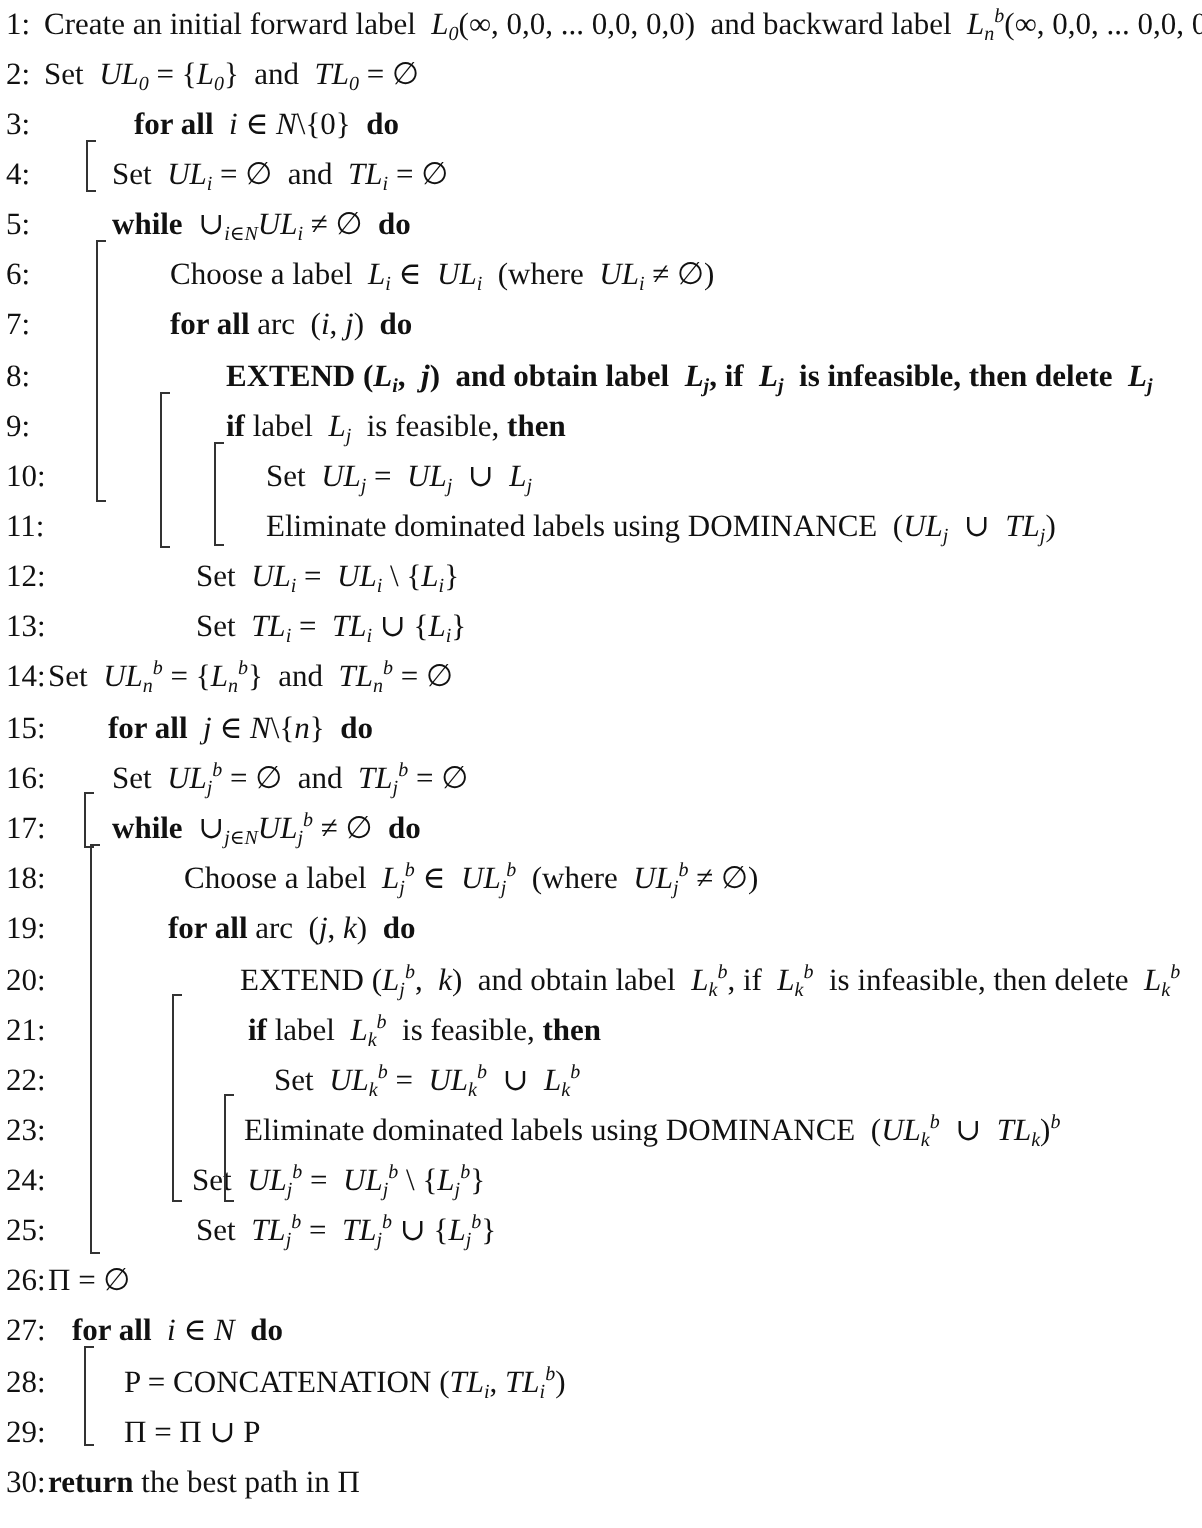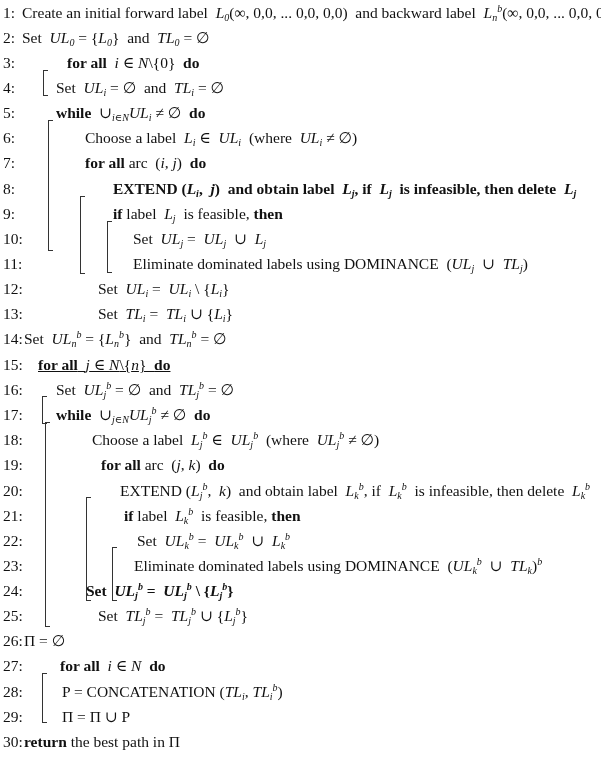--- a/index.html
+++ b/index.html
@@ -69,69 +69,69 @@
     <div class="line" style="top: 305px;">
       <span class="num">13:</span>
       <span class="txt" style="left: 98px;">Set &nbsp;<i>TL<sub>i</sub></i> = &nbsp;<i>TL<sub>i</sub></i> ∪ {<i>L<sub>i</sub></i>}</span>
     </div>
     <div class="line" style="top: 330px;">
       <span class="num">14:</span>
       <span class="txt" style="left: 24px;">Set &nbsp;<i>UL<sub>n</sub></i><sup>b</sup> = {<i>L<sub>n</sub></i><sup>b</sup>} &nbsp;and &nbsp;<i>TL<sub>n</sub></i><sup>b</sup> = ∅</span>
     </div>
     <div class="line" style="top: 356px;">
       <span class="num">15:</span>
-      <span class="txt" style="left: 38px; text-decoration: underline;"><b>for all</b> &nbsp;<i>j</i> ∈ <i>N</i>\{<i>n</i>} &nbsp;<b>do</b></span>
+      <span class="txt" style="left: 54px;"><b>for all</b> &nbsp;<i>j</i> ∈ <i>N</i>\{<i>n</i>} &nbsp;<b>do</b></span>
     </div>
     <div class="line" style="top: 381px;">
       <span class="num">16:</span>
       <span class="txt" style="left: 56px;">Set &nbsp;<i>UL<sub>j</sub></i><sup>b</sup> = ∅ &nbsp;and &nbsp;<i>TL<sub>j</sub></i><sup>b</sup> = ∅</span>
     </div>
     <div class="line" style="top: 406px;">
       <span class="num">17:</span>
       <span class="txt" style="left: 56px;"><b>while</b> &nbsp;∪<sub>j∈N</sub><i>UL<sub>j</sub></i><sup>b</sup> ≠ ∅ &nbsp;<b>do</b></span>
     </div>
     <div class="line" style="top: 431px;">
       <span class="num">18:</span>
       <span class="txt" style="left: 92px;">Choose a label &nbsp;<i>L<sub>j</sub></i><sup>b</sup> ∈ &nbsp;<i>UL<sub>j</sub></i><sup>b</sup> &nbsp;(where &nbsp;<i>UL<sub>j</sub></i><sup>b</sup> ≠ ∅)</span>
     </div>
     <div class="line" style="top: 456px;">
       <span class="num">19:</span>
-      <span class="txt" style="left: 101px; text-align: center;"><b>for all</b> arc &nbsp;(<i>j</i>, <i>k</i>) &nbsp;<b>do</b></span>
+      <span class="txt" style="left: 84px; text-align: center;"><b>for all</b> arc &nbsp;(<i>j</i>, <i>k</i>) &nbsp;<b>do</b></span>
     </div>
     <div class="line" style="top: 482px;">
       <span class="num">20:</span>
       <span class="txt" style="left: 120px;">EXTEND (<i>L<sub>j</sub></i><sup>b</sup>, &nbsp;<i>k</i>) &nbsp;and obtain label &nbsp;<i>L<sub>k</sub></i><sup>b</sup>, if &nbsp;<i>L<sub>k</sub></i><sup>b</sup> &nbsp;is infeasible, then delete &nbsp;<i>L<sub>k</sub></i><sup>b</sup></span>
     </div>
     <div class="line" style="top: 507px;">
       <span class="num">21:</span>
       <span class="txt" style="left: 124px;"><b>if</b> label &nbsp;<i>L<sub>k</sub></i><sup>b</sup> &nbsp;is feasible, <b>then</b></span>
     </div>
     <div class="line" style="top: 532px;">
       <span class="num">22:</span>
       <span class="txt" style="left: 137px;">Set &nbsp;<i>UL<sub>k</sub></i><sup>b</sup> = &nbsp;<i>UL<sub>k</sub></i><sup>b</sup> &nbsp;∪ &nbsp;<i>L<sub>k</sub></i><sup>b</sup></span>
     </div>
     <div class="line" style="top: 557px;">
       <span class="num">23:</span>
-      <span class="txt" style="left: 134px;">Eliminate dominated labels using DOMINANCE &nbsp;(<i>UL<sub>k</sub></i><sup>b</sup> &nbsp;∪ &nbsp;<i>TL<sub>k</sub></i>)<sup>b</sup></span>
+      <span class="txt" style="left: 122px;">Eliminate dominated labels using DOMINANCE &nbsp;(<i>UL<sub>k</sub></i><sup>b</sup> &nbsp;∪ &nbsp;<i>TL<sub>k</sub></i>)<sup>b</sup></span>
     </div>
     <div class="line" style="top: 582px;">
       <span class="num">24:</span>
-      <span class="txt" style="left: 86px; font-weight: bold;">Set &nbsp;<i>UL<sub>j</sub></i><sup>b</sup> = &nbsp;<i>UL<sub>j</sub></i><sup>b</sup> \ {<i>L<sub>j</sub></i><sup>b</sup>}</span>
+      <span class="txt" style="left: 96px;">Set &nbsp;<i>UL<sub>j</sub></i><sup>b</sup> = &nbsp;<i>UL<sub>j</sub></i><sup>b</sup> \ {<i>L<sub>j</sub></i><sup>b</sup>}</span>
     </div>
     <div class="line" style="top: 607px;">
       <span class="num">25:</span>
       <span class="txt" style="left: 98px;">Set &nbsp;<i>TL<sub>j</sub></i><sup>b</sup> = &nbsp;<i>TL<sub>j</sub></i><sup>b</sup> ∪ {<i>L<sub>j</sub></i><sup>b</sup>}</span>
     </div>
     <div class="line" style="top: 632px;">
       <span class="num">26:</span>
       <span class="txt" style="left: 24px;">Π = ∅</span>
     </div>
     <div class="line" style="top: 657px;">
       <span class="num">27:</span>
-      <span class="txt" style="left: 60px;"><b>for all</b> &nbsp;<i>i</i> ∈ <i>N</i> &nbsp;<b>do</b></span>
+      <span class="txt" style="left: 36px;"><b>for all</b> &nbsp;<i>i</i> ∈ <i>N</i> &nbsp;<b>do</b></span>
     </div>
     <div class="line" style="top: 683px;">
       <span class="num">28:</span>
       <span class="txt" style="left: 62px;">P = CONCATENATION (<i>TL<sub>i</sub></i>, <i>TL<sub>i</sub></i><sup>b</sup>)</span>
     </div>
     <div class="line" style="top: 708px;">
       <span class="num">29:</span>
       <span class="txt" style="left: 62px;">Π = Π ∪ P</span>
     </div>
     <div class="line" style="top: 733px;">

